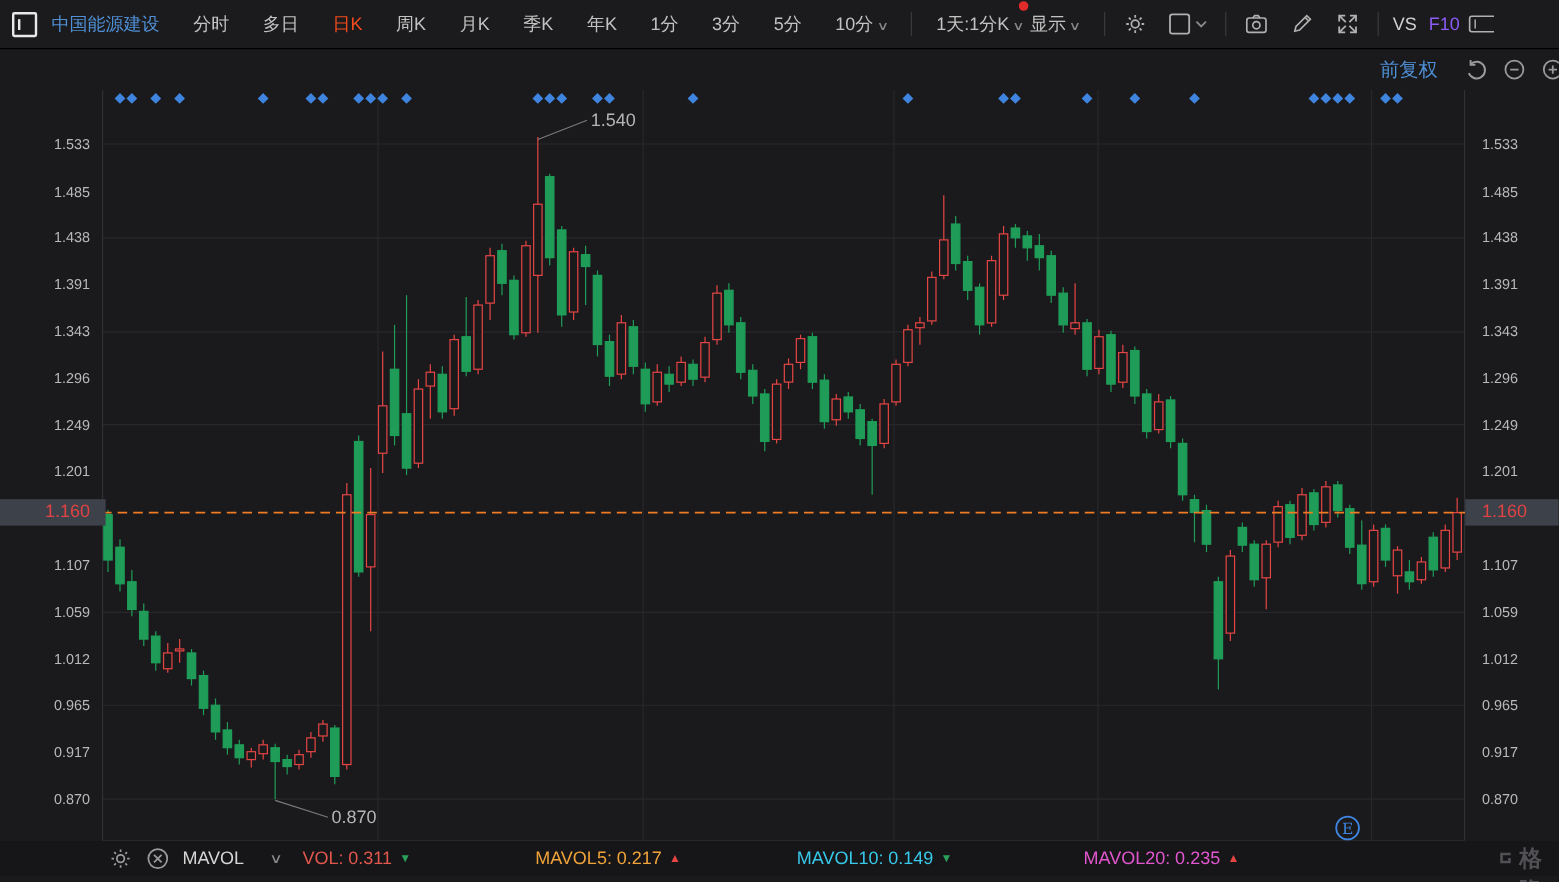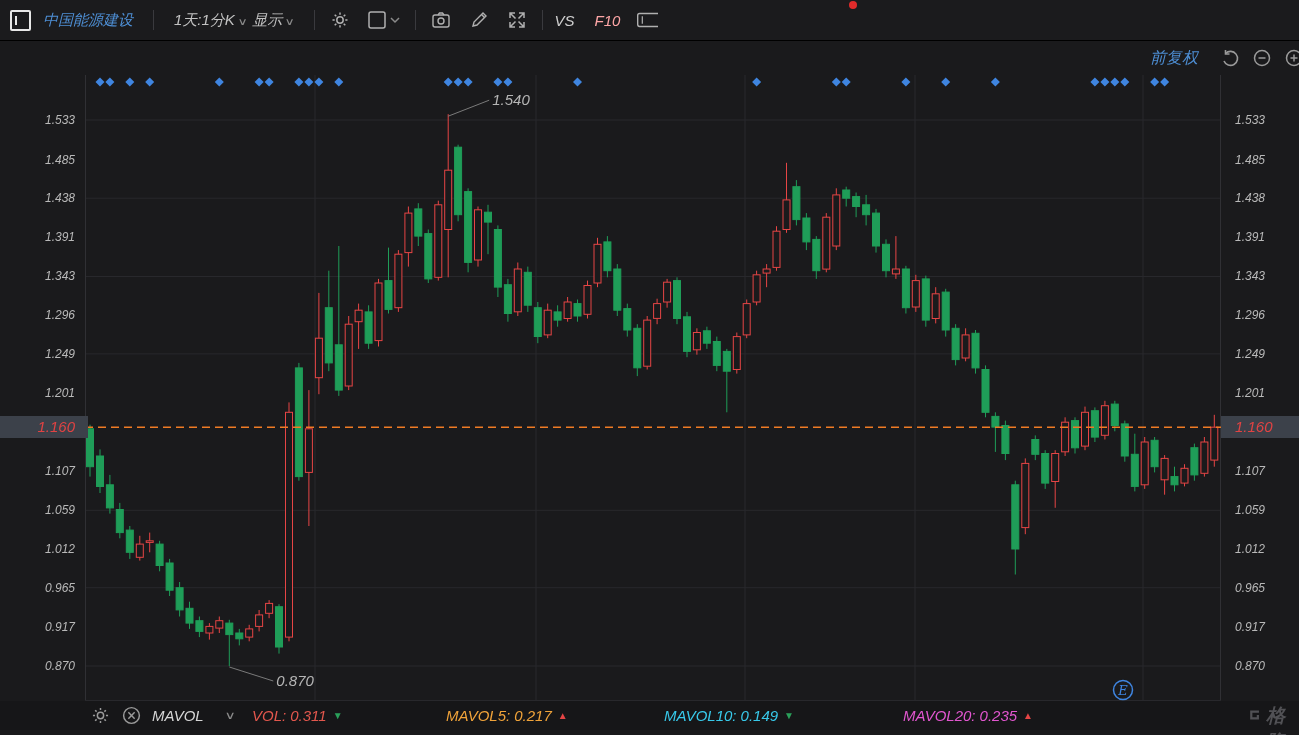--- a/index.html
+++ b/index.html
@@ -1,17 +1,17 @@
 <!DOCTYPE html>
 <html><head>
 <meta charset="utf-8">
 <style>
   html,body{margin:0;padding:0;background:#1a1a1c;width:1299px;height:735px;overflow:hidden;
     font-family:"Liberation Sans","DejaVu Sans",sans-serif;-webkit-font-smoothing:antialiased;}
-  .app{position:relative;width:1299px;height:584px;background:#1a1a1c;font-style:italic;}
+  .app{position:relative;width:1299px;height:584px;background:#1a1a1c;}
   
   .toolbar{position:absolute;left:0;top:0;width:1299px;height:40px;background:#1b1b1d;
     border-bottom:1px solid #000;display:flex;align-items:center;white-space:nowrap;}
   .toolbar .tb-item{font-size:15px;color:#c2c2c2;margin:0 14px;cursor:default;flex:0 0 auto;}
   .toolbar .symbol{color:#4e8fd5;font-size:15px;margin:0 14px 0 12px;}
   .toolbar .tab.active{color:#f54b1d;}
   .caret{display:inline-block;font-size:10px;color:#8a8a8a;transform:scaleX(1.4);margin-left:4px;}
   .tb-divider{width:1px;height:20px;background:#3a3a3e;margin:0 6px;flex:0 0 auto;}
   .tb-iconbtn{width:24px;height:24px;margin:0 7px;display:flex;align-items:center;justify-content:center;flex:0 0 auto;}
   .tb-iconbtn svg{display:block;}
@@ -44,20 +44,33 @@
 </head>
 <body>
 
 <div class="app">
 
   <div class="toolbar">
     <div class="panel-icon">
         <i></i>
       </div>
     <span class="symbol">中国能源建设</span>
+    <span id="tabs-host" style="display:flex;align-items:center;">
+        <span class="tb-item tab">分时</span>
+        <span class="tb-item tab">多日</span>
+        <span class="tb-item tab active">日K</span>
+        <span class="tb-item tab">周K</span>
+        <span class="tb-item tab">月K</span>
+        <span class="tb-item tab">季K</span>
+        <span class="tb-item tab">年K</span>
+        <span class="tb-item tab">1分</span>
+        <span class="tb-item tab">3分</span>
+        <span class="tb-item tab">5分</span>
+        <span class="tb-item tab">10分<span class="caret">∨</span></span>
+      </span>
     <span class="tb-divider"></span>
     <span class="tb-item" style="margin-right:2px;">
       <span>1天:1分K</span><span class="caret">∨</span>
     </span>
     <span class="tb-item" style="margin-left:4px;">
       <span>显示</span><span class="caret">∨</span>
     </span>
     <span class="tb-divider"></span>
     <span class="tb-iconbtn">
       <svg width="20" height="20" viewBox="0 0 20 20">
@@ -94,21 +107,21 @@
     <span class="tb-iconbtn">
       <svg width="20" height="20" viewBox="0 0 20 20">
           <g stroke="#b0b0b0" stroke-width="1.5" fill="none">
         <path d="M12 3h5v5M8 17H3v-5M17 3l-5.5 5.5M3 17l5.5-5.5"></path>
         <path d="M3 8V3h5M17 12v5h-5M3 3l5.5 5.5M17 17l-5.5-5.5"></path>
       </g>
         </svg>
     </span>
     <span class="tb-divider"></span>
     <span class="tb-item" style="margin:0 6px;color:#cfcfcf;">VS</span>
-    <span class="tb-item" style="margin:0 14px;color:#fca5a5;">F10</span>
+    <span class="tb-item" style="margin:0 4px;color:#8b5cf6;">F10</span>
     <span class="tb-iconbtn" style="margin:0;">
       <svg width="26" height="20" viewBox="0 0 26 20">
           <rect x="4" y="3" width="28" height="14" rx="2" fill="none" stroke="#b0b0b0" stroke-width="1.5"></rect>
           <path d="M9 6v8" stroke="#b0b0b0" stroke-width="1.3"></path>
         </svg>
     </span>
     <span class="notif-dot"></span>
   </div>
 
   <div class="chart-region">

